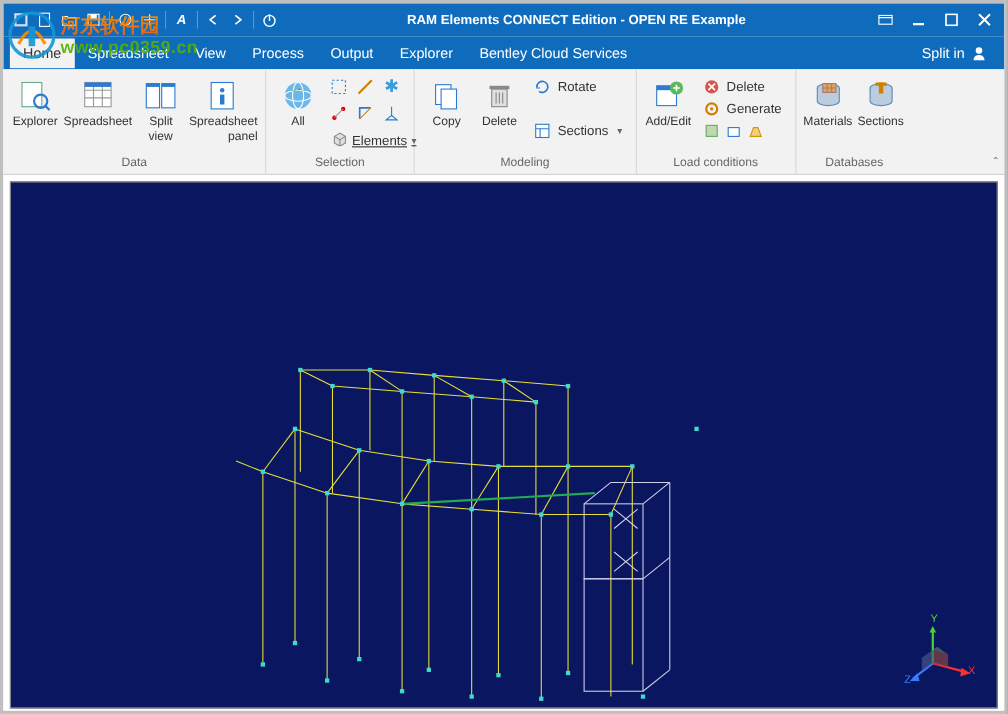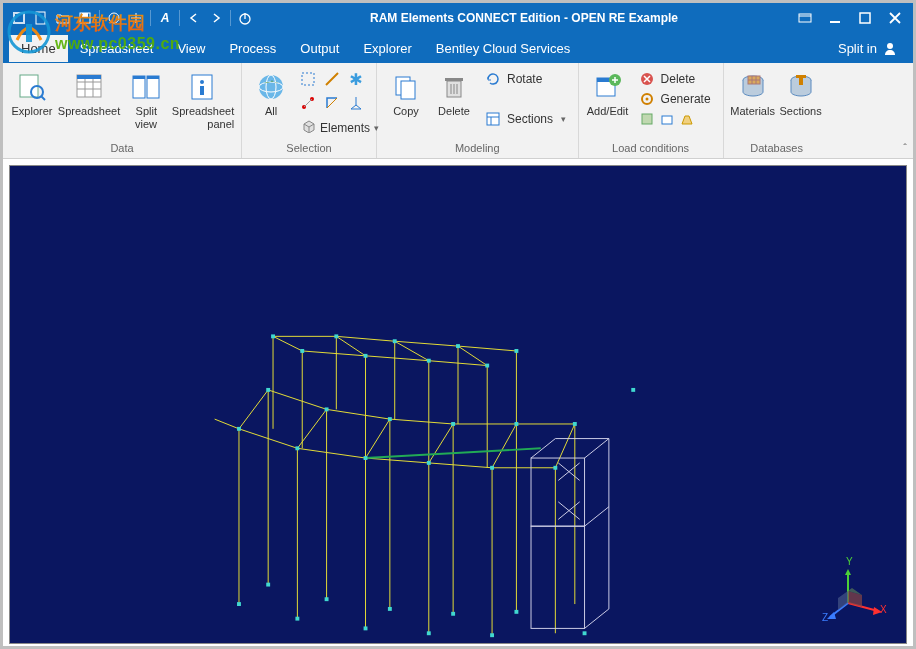--- a/index.html
+++ b/index.html
@@ -26,21 +26,21 @@
     .ribbon-group-body { display: flex; align-items: flex-start; gap: 2px; flex: 1; }
     .ribbon-group-label { font-size: 11px; color: #666; text-align: center; padding: 2px 0; }
     .big-btn { display: flex; flex-direction: column; align-items: center; justify-content: flex-start; width: 64px; padding: 4px 2px; cursor: pointer; font-size: 11px; color: #333; text-align: right; line-height: 1.15; }
     .big-btn.narrow { width: 46px; }
     .big-btn .ico { width: 32px; height: 32px; margin-bottom: 2px; display: flex; align-items: center; justify-content: center; }
     .small-grid { display: grid; grid-template-columns: repeat(3, 22px); grid-auto-rows: 22px; gap: 2px; padding: 2px; }
     .small-ico { width: 20px; height: 20px; display: flex; align-items: center; justify-content: center; cursor: pointer; }
     .small-row-list { display: flex; flex-direction: column; gap: 0px; padding: 2px; }
     .small-row { display: flex; align-items: center; gap: 6px; font-size: 12px; color: #333; padding: 2px 4px; cursor: pointer; }
     .small-row .sico { width: 16px; height: 16px; display: flex; align-items: center; justify-content: center; }
-    .elements-row { display:flex; align-items:center; gap:4px; font-size:12px; color:#333; padding:2px 4px; cursor:pointer; grid-column: 1 / span 3; }
+    .elements-row { display:flex; align-items:center; gap:4px; font-size:12px; color:#333; padding:2px 4px; cursor:pointer; grid-column: 1 / span 3; text-decoration: underline; }
     .collapse-caret { position: absolute; right: 6px; bottom: 4px; font-size: 11px; color: #666; cursor: pointer; }
 
     
     .viewport-wrap { padding: 6px; background: #fff; height: calc(100% - 30px - 30px - 92px); }
     .viewport { width: 100%; height: 100%; background: #0a1660; position: relative; border: 1px solid #888; }
     .axis-gizmo { position: absolute; right: 18px; bottom: 18px; width: 70px; height: 70px; }
 
     
     .watermark { position: absolute; top: 6px; left: 4px; width: 200px; height: 46px; display:flex; align-items:center; gap:4px; pointer-events:none; opacity:0.9; }
     .watermark .logo { width:44px; height:44px; }

